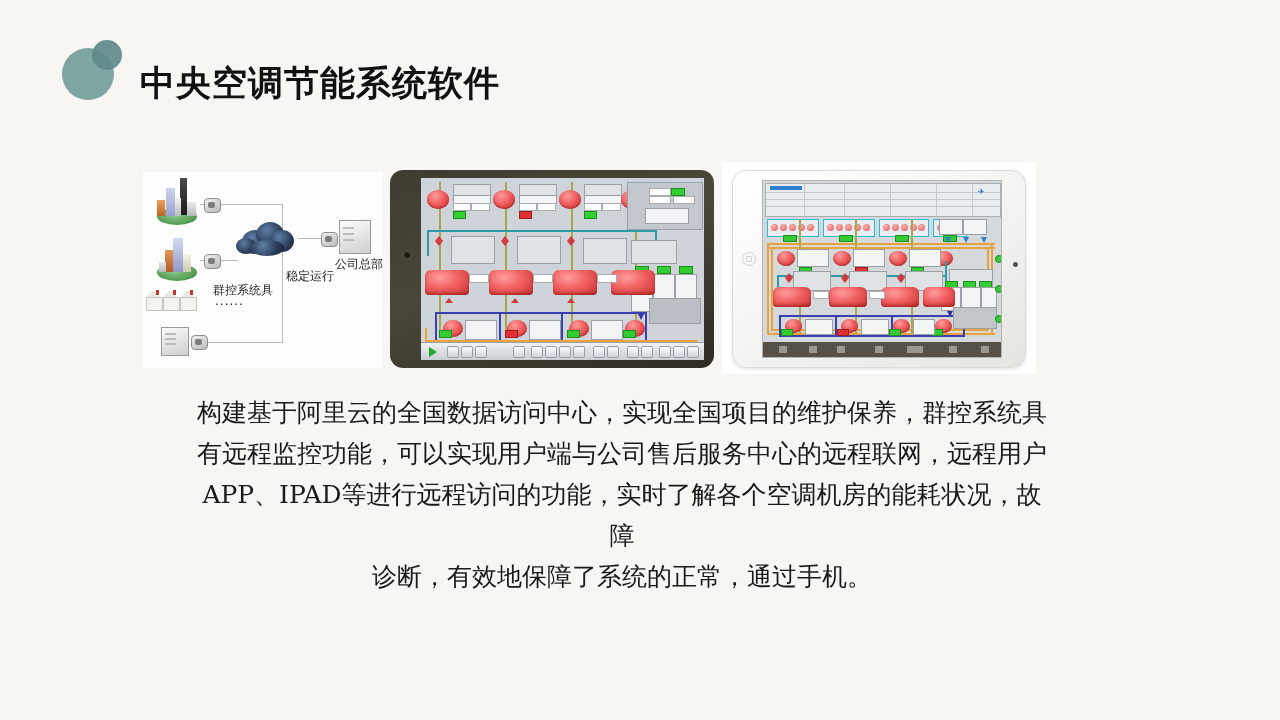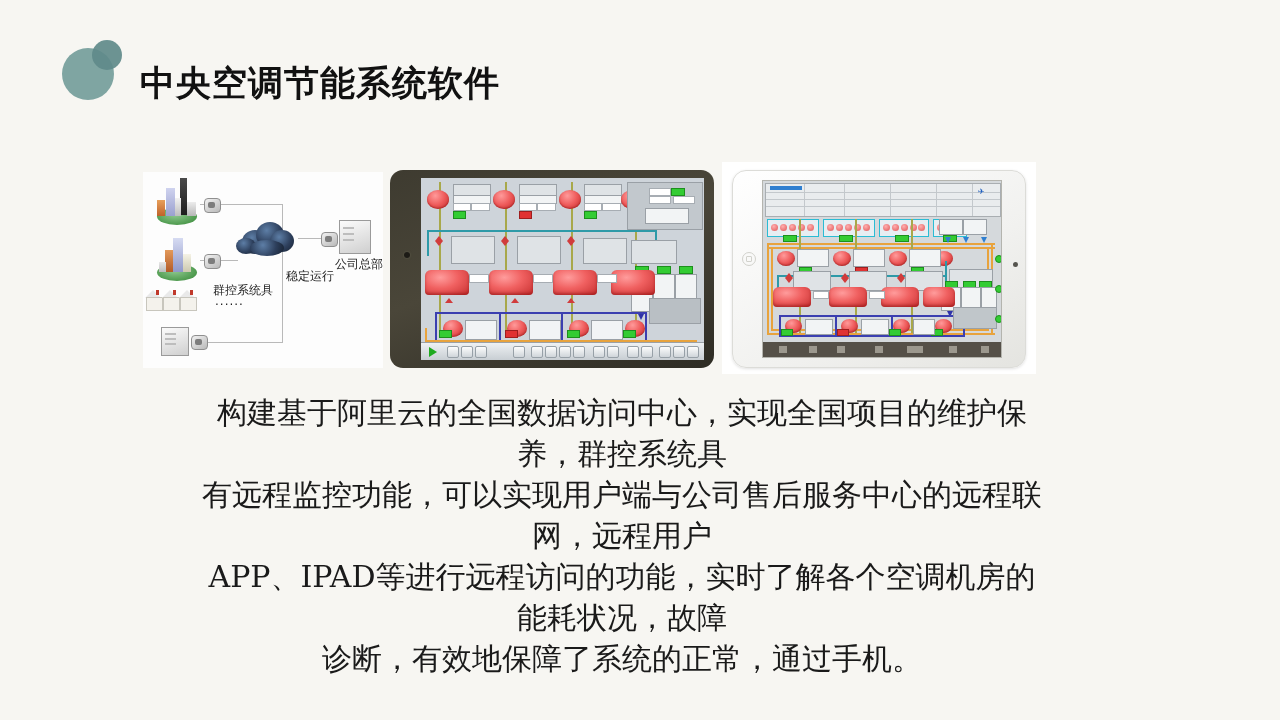--- a/index.html
+++ b/index.html
@@ -344,21 +344,21 @@
   }
 
   
   #caption {
     position: absolute;
     left: 196px;
     top: 392px;
     width: 852px;
     text-align: center;
     font-family: "DejaVu Serif", "Liberation Serif", serif;
-    font-size: 30px;
+    font-size: 25px;
     line-height: 41px;
     color: #1a1a1a;
   }
   #caption p { margin: 0; }
 </style>
 </head>
 <body>
 
 <div id="slide">
 

